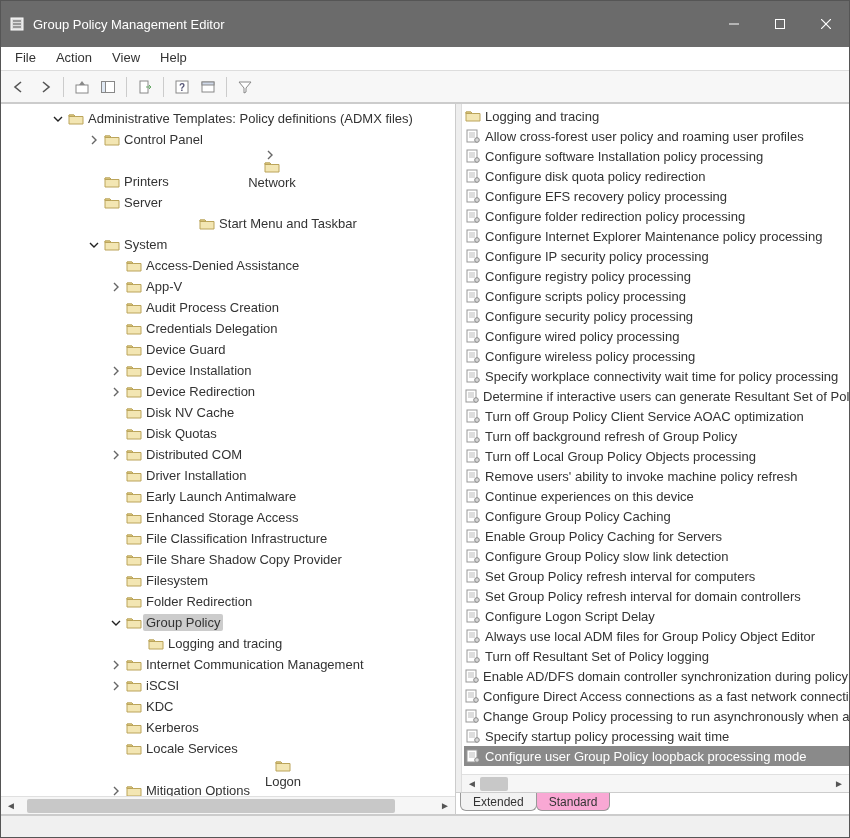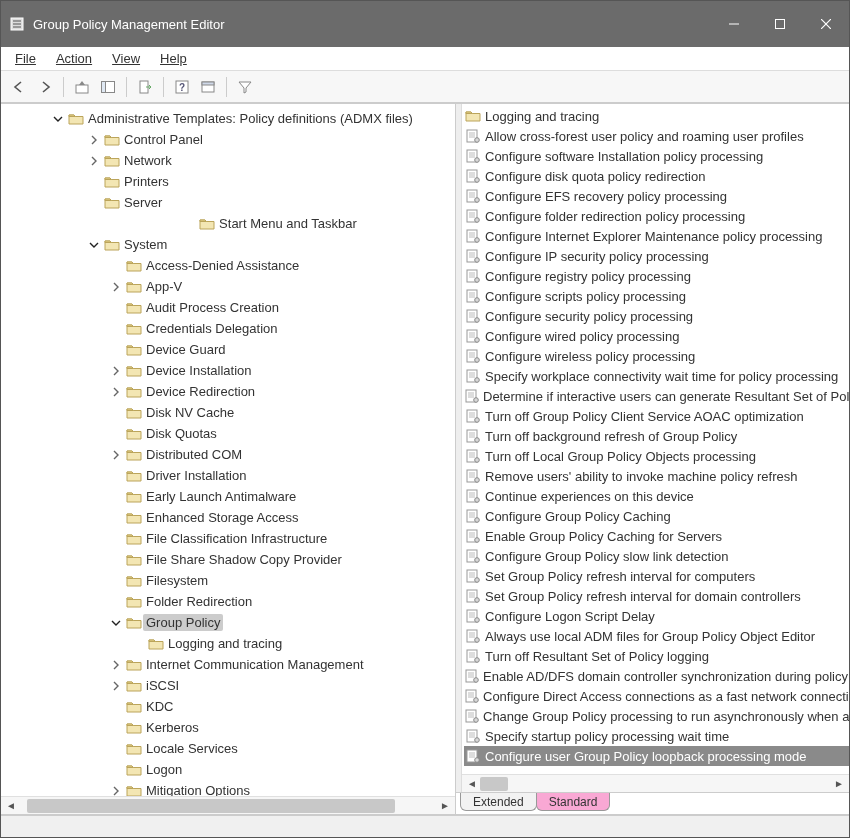--- a/index.html
+++ b/index.html
@@ -4,21 +4,21 @@
 <style>
   * { box-sizing: border-box; }
   html, body { margin: 0; padding: 0; font-family: "Segoe UI", Tahoma, sans-serif; font-size: 13px; color: #333; background: #fff; }
   .window { width: 850px; height: 838px; display: flex; flex-direction: column; border: 1px solid #555; }
   
   .titlebar { background: #6b6b6b; color: #fff; height: 46px; display: flex; align-items: center; padding: 0 0 0 8px; }
   .titlebar .app-icon { width: 16px; height: 16px; margin-right: 8px; display: flex; align-items: center; justify-content: center; }
   .titlebar .title { flex: 1; font-size: 13px; }
   .titlebar .win-btn { width: 46px; height: 30px; display: flex; align-items: center; justify-content: center; }
   
-  .menubar { height: 24px; background: #fff; border-bottom: 1px solid #ddd; display: flex; align-items: center; padding: 0 4px; text-decoration: underline; }
+  .menubar { height: 24px; background: #fff; border-bottom: 1px solid #ddd; display: flex; align-items: flex-start; padding: 0 4px; }
   .menubar .menu-item { padding: 3px 10px; cursor: default; }
   
   .toolbar { height: 32px; background: #f7f7f7; border-bottom: 1px solid #ccc; display: flex; align-items: center; padding: 0 6px; gap: 2px; }
   .tool-sep { width: 1px; height: 20px; background: #ccc; margin: 0 4px; }
   .tool-btn { width: 24px; height: 24px; display: flex; align-items: center; justify-content: center; border: 1px solid transparent; }
   
   .workspace { flex: 1; display: flex; border-top: 1px solid #ccc; border-bottom: 1px solid #ccc; overflow: hidden; background: #fff; }
   .pane-left { width: 455px; display: flex; flex-direction: column; border-right: 1px solid #ccc; overflow: hidden; }
   .pane-right { flex: 1; display: flex; flex-direction: column; overflow: hidden; }
   .tree-scroll { flex: 1; overflow: auto; padding: 4px 0 4px 12px; position: relative; }
@@ -168,314 +168,314 @@
               </svg>
             </span>
             <span class="folder-icon">
               <svg width="16" height="14" viewBox="0 0 16 14">
                 <path d="M1 3 L6 3 L7.5 4.5 L15 4.5 L15 12 L1 12 Z" fill="#f3e6b3" stroke="#bba45a"></path>
                 <path d="M1 3 L6 3 L7.5 4.5 L1 4.5 Z" fill="#e8d78c" stroke="#bba45a"></path>
               </svg>
             </span>
             <span class="label">Control Panel</span>
           </div>
+          <div class="tree-row" style="padding-left: 76px; flex-direction: column;">
+            <span class="expand">
+              <svg width="10" height="10" viewBox="0 0 10 10">
+                <path d="M3 1 L7 5 L3 9" fill="none" stroke="#666" stroke-width="1.4"></path>
+              </svg>
+            </span>
+            <span class="folder-icon">
+              <svg width="16" height="14" viewBox="0 0 16 14">
+                <path d="M1 3 L6 3 L7.5 4.5 L15 4.5 L15 12 L1 12 Z" fill="#f3e6b3" stroke="#bba45a"></path>
+                <path d="M1 3 L6 3 L7.5 4.5 L1 4.5 Z" fill="#e8d78c" stroke="#bba45a"></path>
+              </svg>
+            </span>
+            <span class="label">Network</span>
+          </div>
           <div class="tree-row" style="padding-left: 76px;">
+            <span class="expand"></span>
+            <span class="folder-icon">
+              <svg width="16" height="14" viewBox="0 0 16 14">
+                <path d="M1 3 L6 3 L7.5 4.5 L15 4.5 L15 12 L1 12 Z" fill="#f3e6b3" stroke="#bba45a"></path>
+                <path d="M1 3 L6 3 L7.5 4.5 L1 4.5 Z" fill="#e8d78c" stroke="#bba45a"></path>
+              </svg>
+            </span>
+            <span class="label">Printers</span>
+          </div>
+          <div class="tree-row" style="padding-left: 76px;">
+            <span class="expand"></span>
+            <span class="folder-icon">
+              <svg width="16" height="14" viewBox="0 0 16 14">
+                <path d="M1 3 L6 3 L7.5 4.5 L15 4.5 L15 12 L1 12 Z" fill="#f3e6b3" stroke="#bba45a"></path>
+                <path d="M1 3 L6 3 L7.5 4.5 L1 4.5 Z" fill="#e8d78c" stroke="#bba45a"></path>
+              </svg>
+            </span>
+            <span class="label">Server</span>
+          </div>
+          <div class="tree-row" style="padding-left: 76px; justify-content: center;">
+            <span class="expand"></span>
+            <span class="folder-icon">
+              <svg width="16" height="14" viewBox="0 0 16 14">
+                <path d="M1 3 L6 3 L7.5 4.5 L15 4.5 L15 12 L1 12 Z" fill="#f3e6b3" stroke="#bba45a"></path>
+                <path d="M1 3 L6 3 L7.5 4.5 L1 4.5 Z" fill="#e8d78c" stroke="#bba45a"></path>
+              </svg>
+            </span>
+            <span class="label">Start Menu and Taskbar</span>
+          </div>
+          <div class="tree-row" style="padding-left: 76px;">
+            <span class="expand">
+              <svg width="10" height="10" viewBox="0 0 10 10">
+                <path d="M1 3 L5 7 L9 3" fill="none" stroke="#222" stroke-width="1.4"></path>
+              </svg>
+            </span>
+            <span class="folder-icon">
+              <svg width="16" height="14" viewBox="0 0 16 14">
+                <path d="M1 3 L6 3 L7.5 4.5 L15 4.5 L15 12 L1 12 Z" fill="#f3e6b3" stroke="#bba45a"></path>
+                <path d="M1 3 L6 3 L7.5 4.5 L1 4.5 Z" fill="#e8d78c" stroke="#bba45a"></path>
+              </svg>
+            </span>
+            <span class="label">System</span>
+          </div>
+          <div class="tree-row" style="padding-left: 98px;">
+            <span class="expand"></span>
+            <span class="folder-icon">
+              <svg width="16" height="14" viewBox="0 0 16 14">
+                <path d="M1 3 L6 3 L7.5 4.5 L15 4.5 L15 12 L1 12 Z" fill="#f3e6b3" stroke="#bba45a"></path>
+                <path d="M1 3 L6 3 L7.5 4.5 L1 4.5 Z" fill="#e8d78c" stroke="#bba45a"></path>
+              </svg>
+            </span>
+            <span class="label">Access-Denied Assistance</span>
+          </div>
+          <div class="tree-row" style="padding-left: 98px;">
             <span class="expand">
               <svg width="10" height="10" viewBox="0 0 10 10">
                 <path d="M3 1 L7 5 L3 9" fill="none" stroke="#666" stroke-width="1.4"></path>
               </svg>
             </span>
             <span class="folder-icon">
               <svg width="16" height="14" viewBox="0 0 16 14">
                 <path d="M1 3 L6 3 L7.5 4.5 L15 4.5 L15 12 L1 12 Z" fill="#f3e6b3" stroke="#bba45a"></path>
                 <path d="M1 3 L6 3 L7.5 4.5 L1 4.5 Z" fill="#e8d78c" stroke="#bba45a"></path>
               </svg>
             </span>
-            <span class="label">Network</span>
-          </div>
-          <div class="tree-row" style="padding-left: 76px;">
-            <span class="expand"></span>
-            <span class="folder-icon">
-              <svg width="16" height="14" viewBox="0 0 16 14">
-                <path d="M1 3 L6 3 L7.5 4.5 L15 4.5 L15 12 L1 12 Z" fill="#f3e6b3" stroke="#bba45a"></path>
-                <path d="M1 3 L6 3 L7.5 4.5 L1 4.5 Z" fill="#e8d78c" stroke="#bba45a"></path>
-              </svg>
-            </span>
-            <span class="label">Printers</span>
-          </div>
-          <div class="tree-row" style="padding-left: 76px;">
-            <span class="expand"></span>
-            <span class="folder-icon">
-              <svg width="16" height="14" viewBox="0 0 16 14">
-                <path d="M1 3 L6 3 L7.5 4.5 L15 4.5 L15 12 L1 12 Z" fill="#f3e6b3" stroke="#bba45a"></path>
-                <path d="M1 3 L6 3 L7.5 4.5 L1 4.5 Z" fill="#e8d78c" stroke="#bba45a"></path>
-              </svg>
-            </span>
-            <span class="label">Server</span>
-          </div>
-          <div class="tree-row" style="padding-left: 76px; justify-content: center;">
-            <span class="expand"></span>
-            <span class="folder-icon">
-              <svg width="16" height="14" viewBox="0 0 16 14">
-                <path d="M1 3 L6 3 L7.5 4.5 L15 4.5 L15 12 L1 12 Z" fill="#f3e6b3" stroke="#bba45a"></path>
-                <path d="M1 3 L6 3 L7.5 4.5 L1 4.5 Z" fill="#e8d78c" stroke="#bba45a"></path>
-              </svg>
-            </span>
-            <span class="label">Start Menu and Taskbar</span>
-          </div>
-          <div class="tree-row" style="padding-left: 76px;">
+            <span class="label">App-V</span>
+          </div>
+          <div class="tree-row" style="padding-left: 98px;">
+            <span class="expand"></span>
+            <span class="folder-icon">
+              <svg width="16" height="14" viewBox="0 0 16 14">
+                <path d="M1 3 L6 3 L7.5 4.5 L15 4.5 L15 12 L1 12 Z" fill="#f3e6b3" stroke="#bba45a"></path>
+                <path d="M1 3 L6 3 L7.5 4.5 L1 4.5 Z" fill="#e8d78c" stroke="#bba45a"></path>
+              </svg>
+            </span>
+            <span class="label">Audit Process Creation</span>
+          </div>
+          <div class="tree-row" style="padding-left: 98px;">
+            <span class="expand"></span>
+            <span class="folder-icon">
+              <svg width="16" height="14" viewBox="0 0 16 14">
+                <path d="M1 3 L6 3 L7.5 4.5 L15 4.5 L15 12 L1 12 Z" fill="#f3e6b3" stroke="#bba45a"></path>
+                <path d="M1 3 L6 3 L7.5 4.5 L1 4.5 Z" fill="#e8d78c" stroke="#bba45a"></path>
+              </svg>
+            </span>
+            <span class="label">Credentials Delegation</span>
+          </div>
+          <div class="tree-row" style="padding-left: 98px;">
+            <span class="expand"></span>
+            <span class="folder-icon">
+              <svg width="16" height="14" viewBox="0 0 16 14">
+                <path d="M1 3 L6 3 L7.5 4.5 L15 4.5 L15 12 L1 12 Z" fill="#f3e6b3" stroke="#bba45a"></path>
+                <path d="M1 3 L6 3 L7.5 4.5 L1 4.5 Z" fill="#e8d78c" stroke="#bba45a"></path>
+              </svg>
+            </span>
+            <span class="label">Device Guard</span>
+          </div>
+          <div class="tree-row" style="padding-left: 98px;">
+            <span class="expand">
+              <svg width="10" height="10" viewBox="0 0 10 10">
+                <path d="M3 1 L7 5 L3 9" fill="none" stroke="#666" stroke-width="1.4"></path>
+              </svg>
+            </span>
+            <span class="folder-icon">
+              <svg width="16" height="14" viewBox="0 0 16 14">
+                <path d="M1 3 L6 3 L7.5 4.5 L15 4.5 L15 12 L1 12 Z" fill="#f3e6b3" stroke="#bba45a"></path>
+                <path d="M1 3 L6 3 L7.5 4.5 L1 4.5 Z" fill="#e8d78c" stroke="#bba45a"></path>
+              </svg>
+            </span>
+            <span class="label">Device Installation</span>
+          </div>
+          <div class="tree-row" style="padding-left: 98px;">
+            <span class="expand">
+              <svg width="10" height="10" viewBox="0 0 10 10">
+                <path d="M3 1 L7 5 L3 9" fill="none" stroke="#666" stroke-width="1.4"></path>
+              </svg>
+            </span>
+            <span class="folder-icon">
+              <svg width="16" height="14" viewBox="0 0 16 14">
+                <path d="M1 3 L6 3 L7.5 4.5 L15 4.5 L15 12 L1 12 Z" fill="#f3e6b3" stroke="#bba45a"></path>
+                <path d="M1 3 L6 3 L7.5 4.5 L1 4.5 Z" fill="#e8d78c" stroke="#bba45a"></path>
+              </svg>
+            </span>
+            <span class="label">Device Redirection</span>
+          </div>
+          <div class="tree-row" style="padding-left: 98px;">
+            <span class="expand"></span>
+            <span class="folder-icon">
+              <svg width="16" height="14" viewBox="0 0 16 14">
+                <path d="M1 3 L6 3 L7.5 4.5 L15 4.5 L15 12 L1 12 Z" fill="#f3e6b3" stroke="#bba45a"></path>
+                <path d="M1 3 L6 3 L7.5 4.5 L1 4.5 Z" fill="#e8d78c" stroke="#bba45a"></path>
+              </svg>
+            </span>
+            <span class="label">Disk NV Cache</span>
+          </div>
+          <div class="tree-row" style="padding-left: 98px;">
+            <span class="expand"></span>
+            <span class="folder-icon">
+              <svg width="16" height="14" viewBox="0 0 16 14">
+                <path d="M1 3 L6 3 L7.5 4.5 L15 4.5 L15 12 L1 12 Z" fill="#f3e6b3" stroke="#bba45a"></path>
+                <path d="M1 3 L6 3 L7.5 4.5 L1 4.5 Z" fill="#e8d78c" stroke="#bba45a"></path>
+              </svg>
+            </span>
+            <span class="label">Disk Quotas</span>
+          </div>
+          <div class="tree-row" style="padding-left: 98px;">
+            <span class="expand">
+              <svg width="10" height="10" viewBox="0 0 10 10">
+                <path d="M3 1 L7 5 L3 9" fill="none" stroke="#666" stroke-width="1.4"></path>
+              </svg>
+            </span>
+            <span class="folder-icon">
+              <svg width="16" height="14" viewBox="0 0 16 14">
+                <path d="M1 3 L6 3 L7.5 4.5 L15 4.5 L15 12 L1 12 Z" fill="#f3e6b3" stroke="#bba45a"></path>
+                <path d="M1 3 L6 3 L7.5 4.5 L1 4.5 Z" fill="#e8d78c" stroke="#bba45a"></path>
+              </svg>
+            </span>
+            <span class="label">Distributed COM</span>
+          </div>
+          <div class="tree-row" style="padding-left: 98px;">
+            <span class="expand"></span>
+            <span class="folder-icon">
+              <svg width="16" height="14" viewBox="0 0 16 14">
+                <path d="M1 3 L6 3 L7.5 4.5 L15 4.5 L15 12 L1 12 Z" fill="#f3e6b3" stroke="#bba45a"></path>
+                <path d="M1 3 L6 3 L7.5 4.5 L1 4.5 Z" fill="#e8d78c" stroke="#bba45a"></path>
+              </svg>
+            </span>
+            <span class="label">Driver Installation</span>
+          </div>
+          <div class="tree-row" style="padding-left: 98px;">
+            <span class="expand"></span>
+            <span class="folder-icon">
+              <svg width="16" height="14" viewBox="0 0 16 14">
+                <path d="M1 3 L6 3 L7.5 4.5 L15 4.5 L15 12 L1 12 Z" fill="#f3e6b3" stroke="#bba45a"></path>
+                <path d="M1 3 L6 3 L7.5 4.5 L1 4.5 Z" fill="#e8d78c" stroke="#bba45a"></path>
+              </svg>
+            </span>
+            <span class="label">Early Launch Antimalware</span>
+          </div>
+          <div class="tree-row" style="padding-left: 98px;">
+            <span class="expand"></span>
+            <span class="folder-icon">
+              <svg width="16" height="14" viewBox="0 0 16 14">
+                <path d="M1 3 L6 3 L7.5 4.5 L15 4.5 L15 12 L1 12 Z" fill="#f3e6b3" stroke="#bba45a"></path>
+                <path d="M1 3 L6 3 L7.5 4.5 L1 4.5 Z" fill="#e8d78c" stroke="#bba45a"></path>
+              </svg>
+            </span>
+            <span class="label">Enhanced Storage Access</span>
+          </div>
+          <div class="tree-row" style="padding-left: 98px;">
+            <span class="expand"></span>
+            <span class="folder-icon">
+              <svg width="16" height="14" viewBox="0 0 16 14">
+                <path d="M1 3 L6 3 L7.5 4.5 L15 4.5 L15 12 L1 12 Z" fill="#f3e6b3" stroke="#bba45a"></path>
+                <path d="M1 3 L6 3 L7.5 4.5 L1 4.5 Z" fill="#e8d78c" stroke="#bba45a"></path>
+              </svg>
+            </span>
+            <span class="label">File Classification Infrastructure</span>
+          </div>
+          <div class="tree-row" style="padding-left: 98px;">
+            <span class="expand"></span>
+            <span class="folder-icon">
+              <svg width="16" height="14" viewBox="0 0 16 14">
+                <path d="M1 3 L6 3 L7.5 4.5 L15 4.5 L15 12 L1 12 Z" fill="#f3e6b3" stroke="#bba45a"></path>
+                <path d="M1 3 L6 3 L7.5 4.5 L1 4.5 Z" fill="#e8d78c" stroke="#bba45a"></path>
+              </svg>
+            </span>
+            <span class="label">File Share Shadow Copy Provider</span>
+          </div>
+          <div class="tree-row" style="padding-left: 98px;">
+            <span class="expand"></span>
+            <span class="folder-icon">
+              <svg width="16" height="14" viewBox="0 0 16 14">
+                <path d="M1 3 L6 3 L7.5 4.5 L15 4.5 L15 12 L1 12 Z" fill="#f3e6b3" stroke="#bba45a"></path>
+                <path d="M1 3 L6 3 L7.5 4.5 L1 4.5 Z" fill="#e8d78c" stroke="#bba45a"></path>
+              </svg>
+            </span>
+            <span class="label">Filesystem</span>
+          </div>
+          <div class="tree-row" style="padding-left: 98px;">
+            <span class="expand"></span>
+            <span class="folder-icon">
+              <svg width="16" height="14" viewBox="0 0 16 14">
+                <path d="M1 3 L6 3 L7.5 4.5 L15 4.5 L15 12 L1 12 Z" fill="#f3e6b3" stroke="#bba45a"></path>
+                <path d="M1 3 L6 3 L7.5 4.5 L1 4.5 Z" fill="#e8d78c" stroke="#bba45a"></path>
+              </svg>
+            </span>
+            <span class="label">Folder Redirection</span>
+          </div>
+          <div class="tree-row selected" style="padding-left: 98px;">
             <span class="expand">
               <svg width="10" height="10" viewBox="0 0 10 10">
                 <path d="M1 3 L5 7 L9 3" fill="none" stroke="#222" stroke-width="1.4"></path>
               </svg>
             </span>
             <span class="folder-icon">
               <svg width="16" height="14" viewBox="0 0 16 14">
                 <path d="M1 3 L6 3 L7.5 4.5 L15 4.5 L15 12 L1 12 Z" fill="#f3e6b3" stroke="#bba45a"></path>
                 <path d="M1 3 L6 3 L7.5 4.5 L1 4.5 Z" fill="#e8d78c" stroke="#bba45a"></path>
               </svg>
             </span>
-            <span class="label">System</span>
-          </div>
-          <div class="tree-row" style="padding-left: 98px;">
-            <span class="expand"></span>
-            <span class="folder-icon">
-              <svg width="16" height="14" viewBox="0 0 16 14">
-                <path d="M1 3 L6 3 L7.5 4.5 L15 4.5 L15 12 L1 12 Z" fill="#f3e6b3" stroke="#bba45a"></path>
-                <path d="M1 3 L6 3 L7.5 4.5 L1 4.5 Z" fill="#e8d78c" stroke="#bba45a"></path>
-              </svg>
-            </span>
-            <span class="label">Access-Denied Assistance</span>
+            <span class="label">Group Policy</span>
+          </div>
+          <div class="tree-row" style="padding-left: 120px;">
+            <span class="expand"></span>
+            <span class="folder-icon">
+              <svg width="16" height="14" viewBox="0 0 16 14">
+                <path d="M1 3 L6 3 L7.5 4.5 L15 4.5 L15 12 L1 12 Z" fill="#f3e6b3" stroke="#bba45a"></path>
+                <path d="M1 3 L6 3 L7.5 4.5 L1 4.5 Z" fill="#e8d78c" stroke="#bba45a"></path>
+              </svg>
+            </span>
+            <span class="label">Logging and tracing</span>
           </div>
           <div class="tree-row" style="padding-left: 98px;">
             <span class="expand">
               <svg width="10" height="10" viewBox="0 0 10 10">
                 <path d="M3 1 L7 5 L3 9" fill="none" stroke="#666" stroke-width="1.4"></path>
               </svg>
             </span>
             <span class="folder-icon">
               <svg width="16" height="14" viewBox="0 0 16 14">
                 <path d="M1 3 L6 3 L7.5 4.5 L15 4.5 L15 12 L1 12 Z" fill="#f3e6b3" stroke="#bba45a"></path>
                 <path d="M1 3 L6 3 L7.5 4.5 L1 4.5 Z" fill="#e8d78c" stroke="#bba45a"></path>
               </svg>
             </span>
-            <span class="label">App-V</span>
-          </div>
-          <div class="tree-row" style="padding-left: 98px;">
-            <span class="expand"></span>
-            <span class="folder-icon">
-              <svg width="16" height="14" viewBox="0 0 16 14">
-                <path d="M1 3 L6 3 L7.5 4.5 L15 4.5 L15 12 L1 12 Z" fill="#f3e6b3" stroke="#bba45a"></path>
-                <path d="M1 3 L6 3 L7.5 4.5 L1 4.5 Z" fill="#e8d78c" stroke="#bba45a"></path>
-              </svg>
-            </span>
-            <span class="label">Audit Process Creation</span>
-          </div>
-          <div class="tree-row" style="padding-left: 98px;">
-            <span class="expand"></span>
-            <span class="folder-icon">
-              <svg width="16" height="14" viewBox="0 0 16 14">
-                <path d="M1 3 L6 3 L7.5 4.5 L15 4.5 L15 12 L1 12 Z" fill="#f3e6b3" stroke="#bba45a"></path>
-                <path d="M1 3 L6 3 L7.5 4.5 L1 4.5 Z" fill="#e8d78c" stroke="#bba45a"></path>
-              </svg>
-            </span>
-            <span class="label">Credentials Delegation</span>
-          </div>
-          <div class="tree-row" style="padding-left: 98px;">
-            <span class="expand"></span>
-            <span class="folder-icon">
-              <svg width="16" height="14" viewBox="0 0 16 14">
-                <path d="M1 3 L6 3 L7.5 4.5 L15 4.5 L15 12 L1 12 Z" fill="#f3e6b3" stroke="#bba45a"></path>
-                <path d="M1 3 L6 3 L7.5 4.5 L1 4.5 Z" fill="#e8d78c" stroke="#bba45a"></path>
-              </svg>
-            </span>
-            <span class="label">Device Guard</span>
+            <span class="label">Internet Communication Management</span>
           </div>
           <div class="tree-row" style="padding-left: 98px;">
             <span class="expand">
               <svg width="10" height="10" viewBox="0 0 10 10">
                 <path d="M3 1 L7 5 L3 9" fill="none" stroke="#666" stroke-width="1.4"></path>
               </svg>
             </span>
             <span class="folder-icon">
               <svg width="16" height="14" viewBox="0 0 16 14">
                 <path d="M1 3 L6 3 L7.5 4.5 L15 4.5 L15 12 L1 12 Z" fill="#f3e6b3" stroke="#bba45a"></path>
                 <path d="M1 3 L6 3 L7.5 4.5 L1 4.5 Z" fill="#e8d78c" stroke="#bba45a"></path>
               </svg>
             </span>
-            <span class="label">Device Installation</span>
-          </div>
-          <div class="tree-row" style="padding-left: 98px;">
-            <span class="expand">
-              <svg width="10" height="10" viewBox="0 0 10 10">
-                <path d="M3 1 L7 5 L3 9" fill="none" stroke="#666" stroke-width="1.4"></path>
-              </svg>
-            </span>
-            <span class="folder-icon">
-              <svg width="16" height="14" viewBox="0 0 16 14">
-                <path d="M1 3 L6 3 L7.5 4.5 L15 4.5 L15 12 L1 12 Z" fill="#f3e6b3" stroke="#bba45a"></path>
-                <path d="M1 3 L6 3 L7.5 4.5 L1 4.5 Z" fill="#e8d78c" stroke="#bba45a"></path>
-              </svg>
-            </span>
-            <span class="label">Device Redirection</span>
-          </div>
-          <div class="tree-row" style="padding-left: 98px;">
-            <span class="expand"></span>
-            <span class="folder-icon">
-              <svg width="16" height="14" viewBox="0 0 16 14">
-                <path d="M1 3 L6 3 L7.5 4.5 L15 4.5 L15 12 L1 12 Z" fill="#f3e6b3" stroke="#bba45a"></path>
-                <path d="M1 3 L6 3 L7.5 4.5 L1 4.5 Z" fill="#e8d78c" stroke="#bba45a"></path>
-              </svg>
-            </span>
-            <span class="label">Disk NV Cache</span>
-          </div>
-          <div class="tree-row" style="padding-left: 98px;">
-            <span class="expand"></span>
-            <span class="folder-icon">
-              <svg width="16" height="14" viewBox="0 0 16 14">
-                <path d="M1 3 L6 3 L7.5 4.5 L15 4.5 L15 12 L1 12 Z" fill="#f3e6b3" stroke="#bba45a"></path>
-                <path d="M1 3 L6 3 L7.5 4.5 L1 4.5 Z" fill="#e8d78c" stroke="#bba45a"></path>
-              </svg>
-            </span>
-            <span class="label">Disk Quotas</span>
-          </div>
-          <div class="tree-row" style="padding-left: 98px;">
-            <span class="expand">
-              <svg width="10" height="10" viewBox="0 0 10 10">
-                <path d="M3 1 L7 5 L3 9" fill="none" stroke="#666" stroke-width="1.4"></path>
-              </svg>
-            </span>
-            <span class="folder-icon">
-              <svg width="16" height="14" viewBox="0 0 16 14">
-                <path d="M1 3 L6 3 L7.5 4.5 L15 4.5 L15 12 L1 12 Z" fill="#f3e6b3" stroke="#bba45a"></path>
-                <path d="M1 3 L6 3 L7.5 4.5 L1 4.5 Z" fill="#e8d78c" stroke="#bba45a"></path>
-              </svg>
-            </span>
-            <span class="label">Distributed COM</span>
-          </div>
-          <div class="tree-row" style="padding-left: 98px;">
-            <span class="expand"></span>
-            <span class="folder-icon">
-              <svg width="16" height="14" viewBox="0 0 16 14">
-                <path d="M1 3 L6 3 L7.5 4.5 L15 4.5 L15 12 L1 12 Z" fill="#f3e6b3" stroke="#bba45a"></path>
-                <path d="M1 3 L6 3 L7.5 4.5 L1 4.5 Z" fill="#e8d78c" stroke="#bba45a"></path>
-              </svg>
-            </span>
-            <span class="label">Driver Installation</span>
-          </div>
-          <div class="tree-row" style="padding-left: 98px;">
-            <span class="expand"></span>
-            <span class="folder-icon">
-              <svg width="16" height="14" viewBox="0 0 16 14">
-                <path d="M1 3 L6 3 L7.5 4.5 L15 4.5 L15 12 L1 12 Z" fill="#f3e6b3" stroke="#bba45a"></path>
-                <path d="M1 3 L6 3 L7.5 4.5 L1 4.5 Z" fill="#e8d78c" stroke="#bba45a"></path>
-              </svg>
-            </span>
-            <span class="label">Early Launch Antimalware</span>
-          </div>
-          <div class="tree-row" style="padding-left: 98px;">
-            <span class="expand"></span>
-            <span class="folder-icon">
-              <svg width="16" height="14" viewBox="0 0 16 14">
-                <path d="M1 3 L6 3 L7.5 4.5 L15 4.5 L15 12 L1 12 Z" fill="#f3e6b3" stroke="#bba45a"></path>
-                <path d="M1 3 L6 3 L7.5 4.5 L1 4.5 Z" fill="#e8d78c" stroke="#bba45a"></path>
-              </svg>
-            </span>
-            <span class="label">Enhanced Storage Access</span>
-          </div>
-          <div class="tree-row" style="padding-left: 98px;">
-            <span class="expand"></span>
-            <span class="folder-icon">
-              <svg width="16" height="14" viewBox="0 0 16 14">
-                <path d="M1 3 L6 3 L7.5 4.5 L15 4.5 L15 12 L1 12 Z" fill="#f3e6b3" stroke="#bba45a"></path>
-                <path d="M1 3 L6 3 L7.5 4.5 L1 4.5 Z" fill="#e8d78c" stroke="#bba45a"></path>
-              </svg>
-            </span>
-            <span class="label">File Classification Infrastructure</span>
-          </div>
-          <div class="tree-row" style="padding-left: 98px;">
-            <span class="expand"></span>
-            <span class="folder-icon">
-              <svg width="16" height="14" viewBox="0 0 16 14">
-                <path d="M1 3 L6 3 L7.5 4.5 L15 4.5 L15 12 L1 12 Z" fill="#f3e6b3" stroke="#bba45a"></path>
-                <path d="M1 3 L6 3 L7.5 4.5 L1 4.5 Z" fill="#e8d78c" stroke="#bba45a"></path>
-              </svg>
-            </span>
-            <span class="label">File Share Shadow Copy Provider</span>
-          </div>
-          <div class="tree-row" style="padding-left: 98px;">
-            <span class="expand"></span>
-            <span class="folder-icon">
-              <svg width="16" height="14" viewBox="0 0 16 14">
-                <path d="M1 3 L6 3 L7.5 4.5 L15 4.5 L15 12 L1 12 Z" fill="#f3e6b3" stroke="#bba45a"></path>
-                <path d="M1 3 L6 3 L7.5 4.5 L1 4.5 Z" fill="#e8d78c" stroke="#bba45a"></path>
-              </svg>
-            </span>
-            <span class="label">Filesystem</span>
-          </div>
-          <div class="tree-row" style="padding-left: 98px;">
-            <span class="expand"></span>
-            <span class="folder-icon">
-              <svg width="16" height="14" viewBox="0 0 16 14">
-                <path d="M1 3 L6 3 L7.5 4.5 L15 4.5 L15 12 L1 12 Z" fill="#f3e6b3" stroke="#bba45a"></path>
-                <path d="M1 3 L6 3 L7.5 4.5 L1 4.5 Z" fill="#e8d78c" stroke="#bba45a"></path>
-              </svg>
-            </span>
-            <span class="label">Folder Redirection</span>
-          </div>
-          <div class="tree-row selected" style="padding-left: 98px;">
-            <span class="expand">
-              <svg width="10" height="10" viewBox="0 0 10 10">
-                <path d="M1 3 L5 7 L9 3" fill="none" stroke="#222" stroke-width="1.4"></path>
-              </svg>
-            </span>
-            <span class="folder-icon">
-              <svg width="16" height="14" viewBox="0 0 16 14">
-                <path d="M1 3 L6 3 L7.5 4.5 L15 4.5 L15 12 L1 12 Z" fill="#f3e6b3" stroke="#bba45a"></path>
-                <path d="M1 3 L6 3 L7.5 4.5 L1 4.5 Z" fill="#e8d78c" stroke="#bba45a"></path>
-              </svg>
-            </span>
-            <span class="label">Group Policy</span>
-          </div>
-          <div class="tree-row" style="padding-left: 120px;">
-            <span class="expand"></span>
-            <span class="folder-icon">
-              <svg width="16" height="14" viewBox="0 0 16 14">
-                <path d="M1 3 L6 3 L7.5 4.5 L15 4.5 L15 12 L1 12 Z" fill="#f3e6b3" stroke="#bba45a"></path>
-                <path d="M1 3 L6 3 L7.5 4.5 L1 4.5 Z" fill="#e8d78c" stroke="#bba45a"></path>
-              </svg>
-            </span>
-            <span class="label">Logging and tracing</span>
-          </div>
-          <div class="tree-row" style="padding-left: 98px;">
-            <span class="expand">
-              <svg width="10" height="10" viewBox="0 0 10 10">
-                <path d="M3 1 L7 5 L3 9" fill="none" stroke="#666" stroke-width="1.4"></path>
-              </svg>
-            </span>
-            <span class="folder-icon">
-              <svg width="16" height="14" viewBox="0 0 16 14">
-                <path d="M1 3 L6 3 L7.5 4.5 L15 4.5 L15 12 L1 12 Z" fill="#f3e6b3" stroke="#bba45a"></path>
-                <path d="M1 3 L6 3 L7.5 4.5 L1 4.5 Z" fill="#e8d78c" stroke="#bba45a"></path>
-              </svg>
-            </span>
-            <span class="label">Internet Communication Management</span>
-          </div>
-          <div class="tree-row" style="padding-left: 98px;">
-            <span class="expand">
-              <svg width="10" height="10" viewBox="0 0 10 10">
-                <path d="M3 1 L7 5 L3 9" fill="none" stroke="#666" stroke-width="1.4"></path>
-              </svg>
-            </span>
-            <span class="folder-icon">
-              <svg width="16" height="14" viewBox="0 0 16 14">
-                <path d="M1 3 L6 3 L7.5 4.5 L15 4.5 L15 12 L1 12 Z" fill="#f3e6b3" stroke="#bba45a"></path>
-                <path d="M1 3 L6 3 L7.5 4.5 L1 4.5 Z" fill="#e8d78c" stroke="#bba45a"></path>
-              </svg>
-            </span>
             <span class="label">iSCSI</span>
           </div>
           <div class="tree-row" style="padding-left: 98px;">
             <span class="expand"></span>
             <span class="folder-icon">
               <svg width="16" height="14" viewBox="0 0 16 14">
                 <path d="M1 3 L6 3 L7.5 4.5 L15 4.5 L15 12 L1 12 Z" fill="#f3e6b3" stroke="#bba45a"></path>
                 <path d="M1 3 L6 3 L7.5 4.5 L1 4.5 Z" fill="#e8d78c" stroke="#bba45a"></path>
               </svg>
             </span>
@@ -494,21 +494,21 @@
           <div class="tree-row" style="padding-left: 98px;">
             <span class="expand"></span>
             <span class="folder-icon">
               <svg width="16" height="14" viewBox="0 0 16 14">
                 <path d="M1 3 L6 3 L7.5 4.5 L15 4.5 L15 12 L1 12 Z" fill="#f3e6b3" stroke="#bba45a"></path>
                 <path d="M1 3 L6 3 L7.5 4.5 L1 4.5 Z" fill="#e8d78c" stroke="#bba45a"></path>
               </svg>
             </span>
             <span class="label">Locale Services</span>
           </div>
-          <div class="tree-row" style="padding-left: 98px;">
+          <div class="tree-row" style="padding-left: 98px; flex-direction: column;">
             <span class="expand"></span>
             <span class="folder-icon">
               <svg width="16" height="14" viewBox="0 0 16 14">
                 <path d="M1 3 L6 3 L7.5 4.5 L15 4.5 L15 12 L1 12 Z" fill="#f3e6b3" stroke="#bba45a"></path>
                 <path d="M1 3 L6 3 L7.5 4.5 L1 4.5 Z" fill="#e8d78c" stroke="#bba45a"></path>
               </svg>
             </span>
             <span class="label">Logon</span>
           </div>
           <div class="tree-row" style="padding-left: 98px;">

